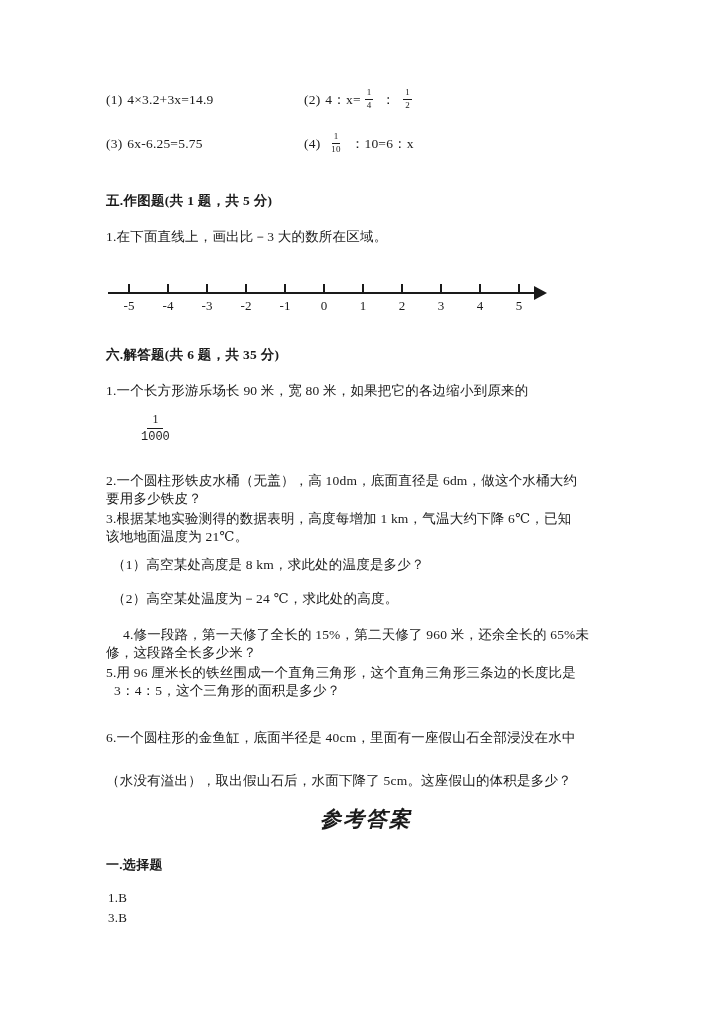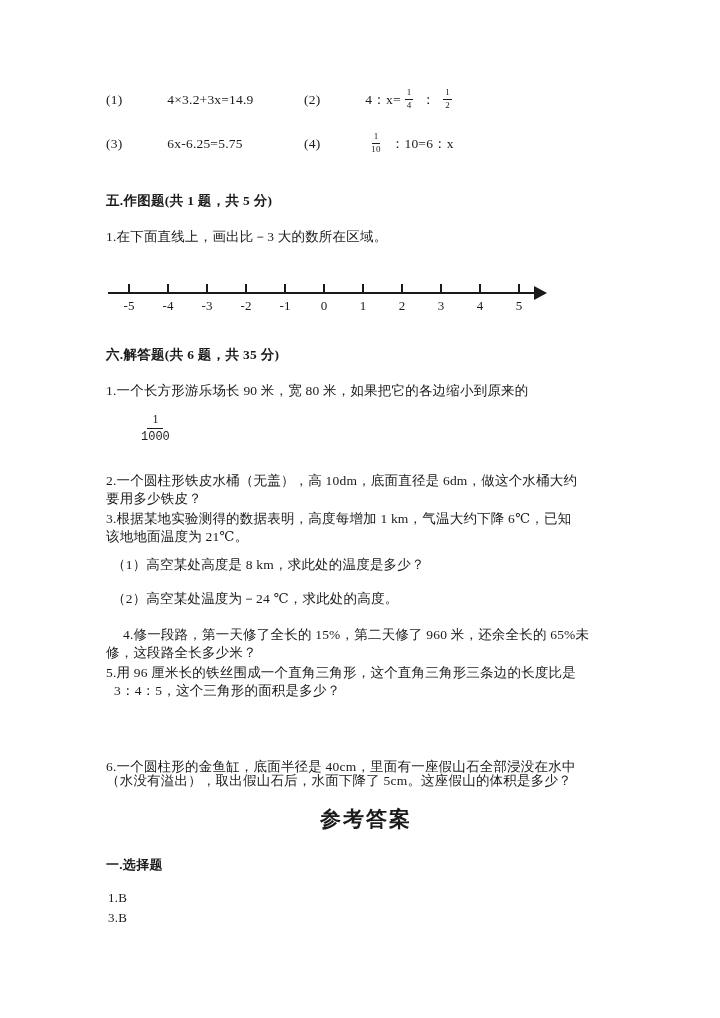--- a/index.html
+++ b/index.html
@@ -37,21 +37,21 @@
   .eq-row {
     display: flex;
     align-items: center;
     height: 44px;
     font-size: 13.5px;
     letter-spacing: 0.2px;
   }
   .eq-col-left { width: 198px; display: flex; align-items: center; }
   .eq-col-right { display: flex; align-items: center; }
   .eq-num { margin-right: 5px; }
-  .eq-body { display: flex; align-items: center; white-space: nowrap; margin-left: 40px; }
+  .eq-body { display: flex; align-items: center; white-space: nowrap; }
   .eq-body .sp { display: inline-block; width: 4px; }
 
   
   .frac {
     display: inline-flex;
     flex-direction: column;
     align-items: center;
     vertical-align: middle;
     margin: 0 4px;
     line-height: 1;
@@ -134,20 +134,21 @@
   .answers-title {
     position: absolute;
     left: 0;
     top: 805px;
     width: 520px;
     text-align: center;
     font-size: 21px;
     font-weight: bold;
     letter-spacing: 2px;
     font-family: "Liberation Serif", "DejaVu Serif", serif;
+    font-style: italic;
   }
   .ans-head {
     position: absolute;
     font-weight: bold;
     font-size: 13px;
     letter-spacing: 0.3px;
   }
   .ans-item {
     position: absolute;
     font-size: 13px;
@@ -260,21 +261,21 @@
 
     <div class="q-line" style="top:554px;left:6px;">（1）高空某处高度是 8 km，求此处的温度是多少？</div>
     <div class="q-line" style="top:588px;left:6px;">（2）高空某处温度为－24 ℃，求此处的高度。</div>
 
     <div class="q-line" style="top:624px;left:0;margin-left:17px;">4.修一段路，第一天修了全长的 15%，第二天修了 960 米，还余全长的 65%未</div>
     <div class="q-line" style="top:642px;left:0;">修，这段路全长多少米？</div>
 
     <div class="q-line" style="top:662px;left:0;">5.用 96 厘米长的铁丝围成一个直角三角形，这个直角三角形三条边的长度比是</div>
     <div class="q-line" style="top:680px;left:8px;">3：4：5，这个三角形的面积是多少？</div>
 
-    <div class="q-line" style="top:756px;left:0;">6.一个圆柱形的金鱼缸，底面半径是 40cm，里面有一座假山石全部浸没在水中</div>
+    <div class="q-line" style="top:727px;left:0;">6.一个圆柱形的金鱼缸，底面半径是 40cm，里面有一座假山石全部浸没在水中</div>
     <div class="q-line" style="top:770px;left:0;">（水没有溢出），取出假山石后，水面下降了 5cm。这座假山的体积是多少？</div>
 
     <div class="answers-title">参考答案</div>
 
     <div class="ans-head" style="top:856px;left:0;">一.选择题</div>
 
     <div class="ans-item" style="top:890px;left:2px;">1.B</div>
     <div class="ans-item" style="top:910px;left:2px;">3.B</div>
 
   </div>

